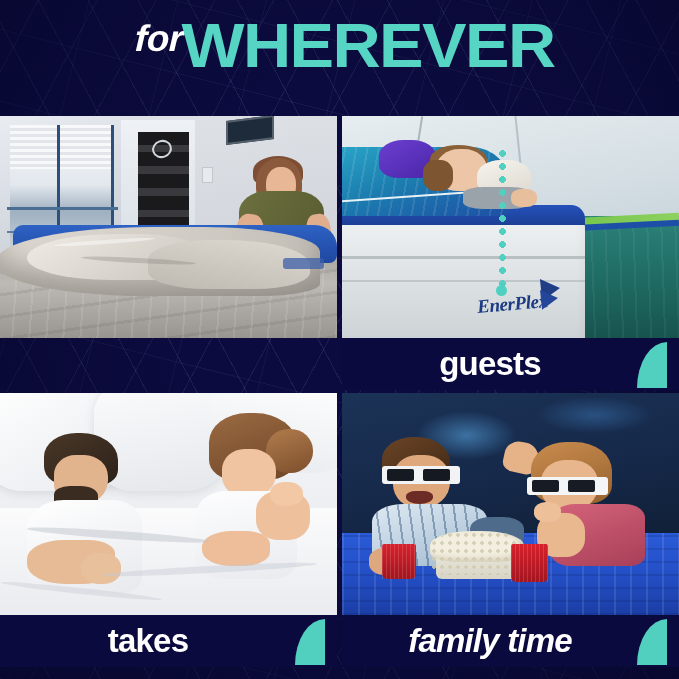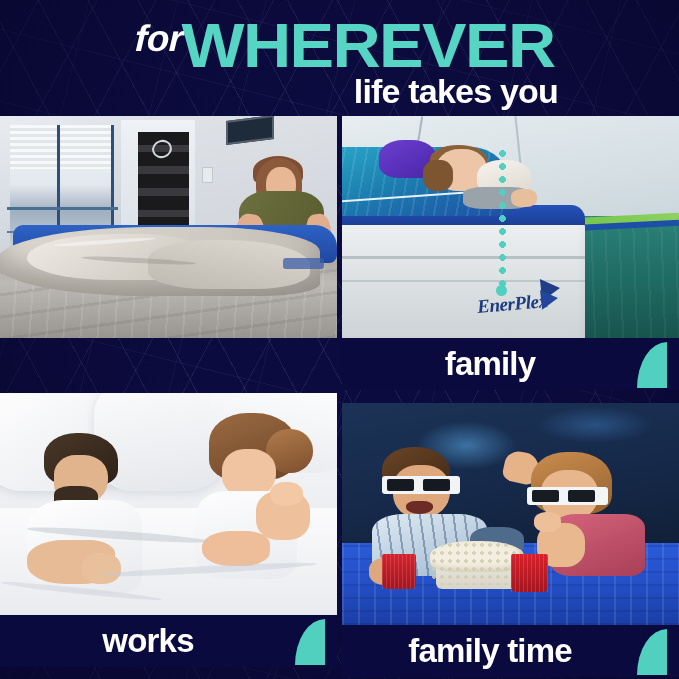--- a/index.html
+++ b/index.html
@@ -80,21 +80,21 @@
   .grid {
     position: absolute;
     left: 0; top: 116px;
     width: 679px; height: 563px;
     z-index: 4;
   }
   .cell { position: absolute; width: 337px; height: 274px; }
   .cell.c0 { left: 0;   top: 0; }
   .cell.c1 { left: 342px; top: 0; }
   .cell.c2 { left: 0;   top: 277px; }
-  .cell.c3 { left: 342px; top: 287px; }
+  .cell.c3 { left: 342px; top: 277px; font-style: italic; }
 
   .photo {
     position: absolute;
     left: 0; top: 0;
     width: 337px; height: 222px;
     overflow: hidden;
     background: #1a2a3a;
   }
   .label-bar {
     position: absolute;
@@ -400,21 +400,20 @@
 <body>
 
 <div class="canvas">
   <div class="bg-pattern"></div>
   <div class="bg-vignette"></div>
 
   <div class="header">
     <div class="headline">
       <span class="for">for</span><span class="wherever">WHEREVER</span>
     </div>
-    <div class="subline">life takes you</div>
   </div>
 
   <div class="grid">
 
     <div class="cell c0">
       <div class="photo p-movein">
         <div class="mi-wallL"></div>
         <div class="mi-window"></div>
         <div class="mi-blind"></div>
         <div class="mi-mull"></div>
@@ -475,21 +474,21 @@
         <div class="cp-hand"></div>
         <div class="cp-dots"></div>
         <div class="cp-dot-end"></div>
         <div class="cp-logo-wrap">
           <div class="cp-logo-text">EnerPlex</div>
           <div class="cp-logo-mark"></div>
           <div class="cp-logo-mark2"></div>
         </div>
       </div>
       <div class="label-bar">
-        <div class="label-text">family</div>
+        <div class="label-text">guests</div>
         <div class="wedge"></div>
       </div>
     </div>
 
     <div class="cell c2">
       <div class="photo p-guests">
         <div class="gs-pillow1"></div>
         <div class="gs-pillow2"></div>
         <div class="gs-pillow3"></div>
         <div class="gs-sheet"></div>
@@ -504,21 +503,21 @@
         <div class="gs-w-face"></div>
         <div class="gs-w-body"></div>
         <div class="gs-w-arm"></div>
         <div class="gs-w-hand"></div>
         <div class="gs-w-arm2"></div>
         <div class="gs-fold1"></div>
         <div class="gs-fold2"></div>
         <div class="gs-fold3"></div>
       </div>
       <div class="label-bar">
-        <div class="label-text">works</div>
+        <div class="label-text">takes</div>
         <div class="wedge"></div>
       </div>
     </div>
 
     <div class="cell c3">
       <div class="photo p-family">
         <div class="fm-couch"></div>
         <div class="fm-glow"></div>
         <div class="fm-glow2"></div>
         <div class="fm-bed"></div>

